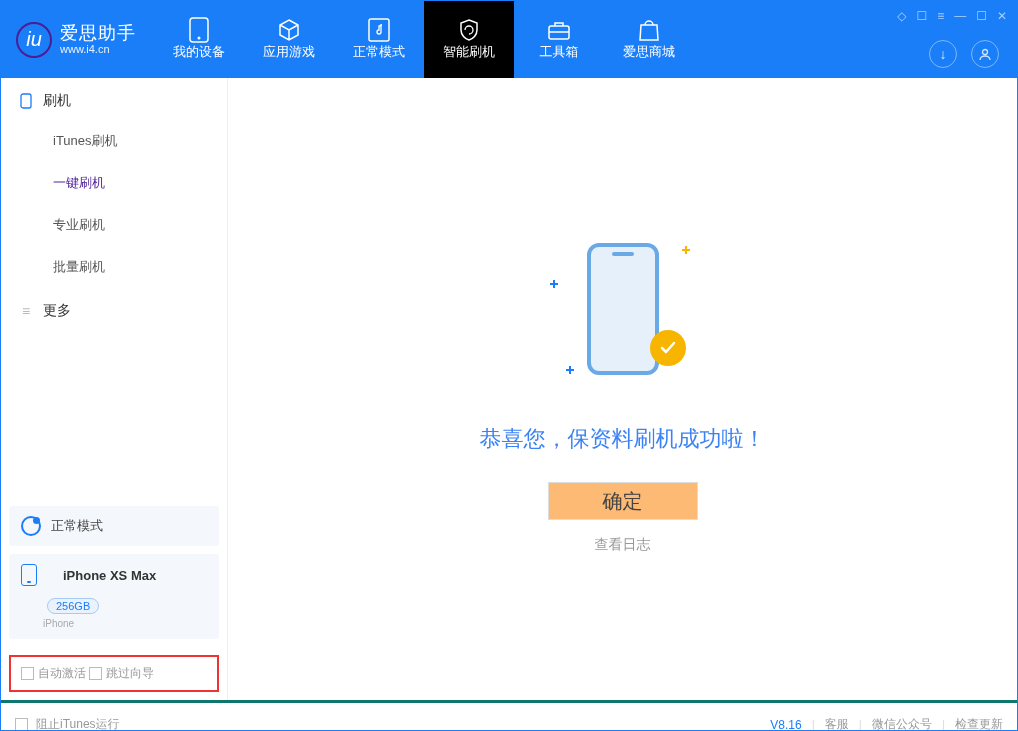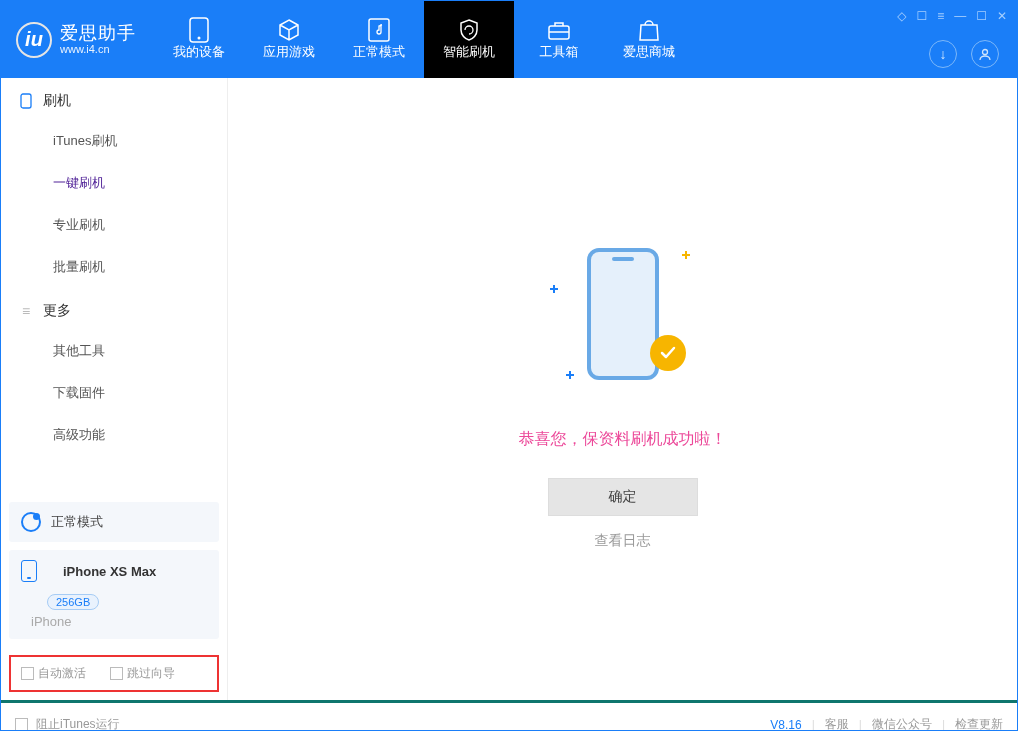--- a/index.html
+++ b/index.html
@@ -1,20 +1,20 @@
 <!DOCTYPE html>
 <html><head>
 <meta charset="utf-8">
 <style>
 * { margin: 0; padding: 0; box-sizing: border-box; font-family: "Microsoft YaHei", Arial, sans-serif; }
 body { background: #fff; width: 1018px; height: 731px; overflow: hidden; border: 1px solid #1a7ef8; }
 
 .header { background: #1a7ef8; height: 77px; display: flex; align-items: stretch; color: #fff; position: relative; }
 .logo-area { display: flex; align-items: center; padding: 0 18px 0 15px; }
-.logo-icon { width: 36px; height: 36px; border: 2px solid #e5e5e5; border-radius: 50%; display: flex; align-items: center; justify-content: center; font-size: 20px; font-weight: bold; font-style: italic; margin-right: 8px; }
+.logo-icon { width: 36px; height: 36px; border: 2px solid #4c1d95; border-radius: 50%; display: flex; align-items: center; justify-content: center; font-size: 20px; font-weight: normal; font-style: italic; margin-right: 8px; }
 .logo-text { display: flex; flex-direction: column; line-height: 1.1; }
 .logo-main { font-size: 18px; font-weight: 500; letter-spacing: 1px; }
 .logo-sub { font-size: 11px; opacity: 0.9; }
 
 .nav { display: flex; }
 .nav-item { width: 90px; display: flex; flex-direction: column; align-items: center; justify-content: center; cursor: pointer; gap: 1px; }
 .nav-item.active { background: #000000; }
 .nav-icon { width: 24px; height: 24px; display: flex; align-items: center; justify-content: center; }
 .nav-label { font-size: 13px; }
 
@@ -35,41 +35,41 @@
 .side-spacer { flex: 1; }
 .device-box { margin: 8px 8px; background: #f4f7fb; border-radius: 3px; padding: 10px 12px; display: flex; align-items: center; gap: 10px; color: #444; font-size: 13px; }
 .mode-icon { width: 20px; height: 20px; border: 2px solid #1a7ef8; border-radius: 50%; position: relative; }
 .mode-icon::after { content: ""; position: absolute; width: 7px; height: 7px; background: #1a7ef8; border-radius: 50%; right: -1px; top: -1px; }
 .device-info { margin: 0 8px 8px 8px; background: #f4f7fb; border-radius: 3px; padding: 10px 12px; }
 .dev-top { display: flex; align-items: center; gap: 26px; }
 .dev-phone-icon { width: 16px; height: 22px; border: 1.5px solid #1a7ef8; border-radius: 3px; position: relative; }
 .dev-phone-icon::after { content: ""; position: absolute; bottom: 2px; left: 50%; transform: translateX(-50%); width: 4px; height: 2px; background: #1a7ef8; border-radius: 1px; }
 .dev-name { font-size: 13px; font-weight: bold; color: #333; }
 .dev-badge { display: inline-block; margin-top: 12px; margin-left: 26px; font-size: 11px; color: #1a7ef8; border: 1px solid #a6ccf5; background: #e9f2fd; padding: 1px 8px; border-radius: 10px; }
-.dev-sub { margin-left: 10px; margin-top: 4px; font-size: 13px; color: #aaa; }
-
-.bottom-opts { border: 2px solid #e33; margin: 8px; padding: 8px 10px; display: flex; align-items: flex-end; gap: 24px; font-size: 12px; color: #999; }
+.dev-sub { margin-left: 22px; margin-top: 4px; font-size: 10px; color: #aaa; }
+
+.bottom-opts { border: 2px solid #e33; margin: 8px; padding: 8px 10px; display: flex; align-items: flex-end; gap: 3px; font-size: 12px; color: #999; }
 .chk { width: 13px; height: 13px; border: 1px solid #bbb; display: inline-block; vertical-align: middle; margin-right: 4px; }
 
 .main { flex: 1; display: flex; flex-direction: column; align-items: center; justify-content: center; position: relative; }
 .illus { position: relative; width: 170px; height: 170px; margin-bottom: 30px; }
 .phone { position: absolute; left: 50%; top: 50%; transform: translate(-50%,-50%); width: 72px; height: 132px; border: 4px solid #69a9e6; border-radius: 12px; background: #e5f0fb; }
 .phone::before { content: ""; position: absolute; top: 5px; left: 50%; transform: translateX(-50%); width: 22px; height: 4px; background: #69a9e6; border-radius: 3px; }
 .checkbadge { position: absolute; right: 22px; bottom: 28px; width: 36px; height: 36px; background: #f7b500; border-radius: 50%; display: flex; align-items: center; justify-content: center; }
 .checkbadge svg { width: 18px; height: 18px; }
 .sparkle { position: absolute; width: 8px; height: 8px; }
 .sp1 { left: 12px; top: 56px; color: #1a7ef8; }
 .sp2 { right: 18px; top: 22px; color: #f7b500; }
 .sp3 { left: 28px; bottom: 20px; color: #1a7ef8; }
 .sparkle::before, .sparkle::after { content:""; position:absolute; background: currentColor; }
 .sparkle::before { left: 3px; top:0; width:2px; height:8px; }
 .sparkle::after { top:3px; left:0; width:8px; height:2px; }
 
-.success-text { font-size: 16px; color: #ec4899; margin-bottom: 28px; }
-.ok-btn { width: 150px; height: 38px; border: 1px solid #ddd; background: #e5e5e5; font-size: 14px; color: #444; cursor: pointer; margin-bottom: 16px; }
+.success-text { font-size: 22px; color: #3b82f6; margin-bottom: 28px; }
+.ok-btn { width: 150px; height: 38px; border: 1px solid #ddd; background: #fdba74; font-size: 20px; color: #444; cursor: pointer; margin-bottom: 16px; }
 .view-log { font-size: 14px; color: #999; cursor: pointer; }
 
 .footer { height: 46px; border-top: 3px solid #0f766e; display: flex; align-items: center; padding: 0 14px; font-size: 12px; color: #999; }
 .footer .fchk { display: flex; align-items: center; gap: 4px; }
 .footer .spacer { flex: 1; }
 .footer .fsep { margin: 0 10px; color: #ddd; }
 .footer .flink { cursor: pointer; }
 .version { color: #1a7ef8; }
 </style>
 </head>
@@ -168,25 +168,20 @@
     </div>
     <div class="side-list">
       <div class="side-item">iTunes刷机</div>
       <div class="side-item active">一键刷机</div>
       <div class="side-item">专业刷机</div>
       <div class="side-item">批量刷机</div>
     </div>
     <div class="side-section-title">
       <span class="sicon" style="color:#bbb">≡</span>
       <span>更多</span>
-    </div>
-    <div class="side-list">
-      <div class="side-item">其他工具</div>
-      <div class="side-item">下载固件</div>
-      <div class="side-item">高级功能</div>
     </div>
 
     <div class="side-spacer"></div>
 
     <div class="device-box">
       <span class="mode-icon"></span>
       <span>正常模式</span>
     </div>
     <div class="device-info">
       <div class="dev-top">

